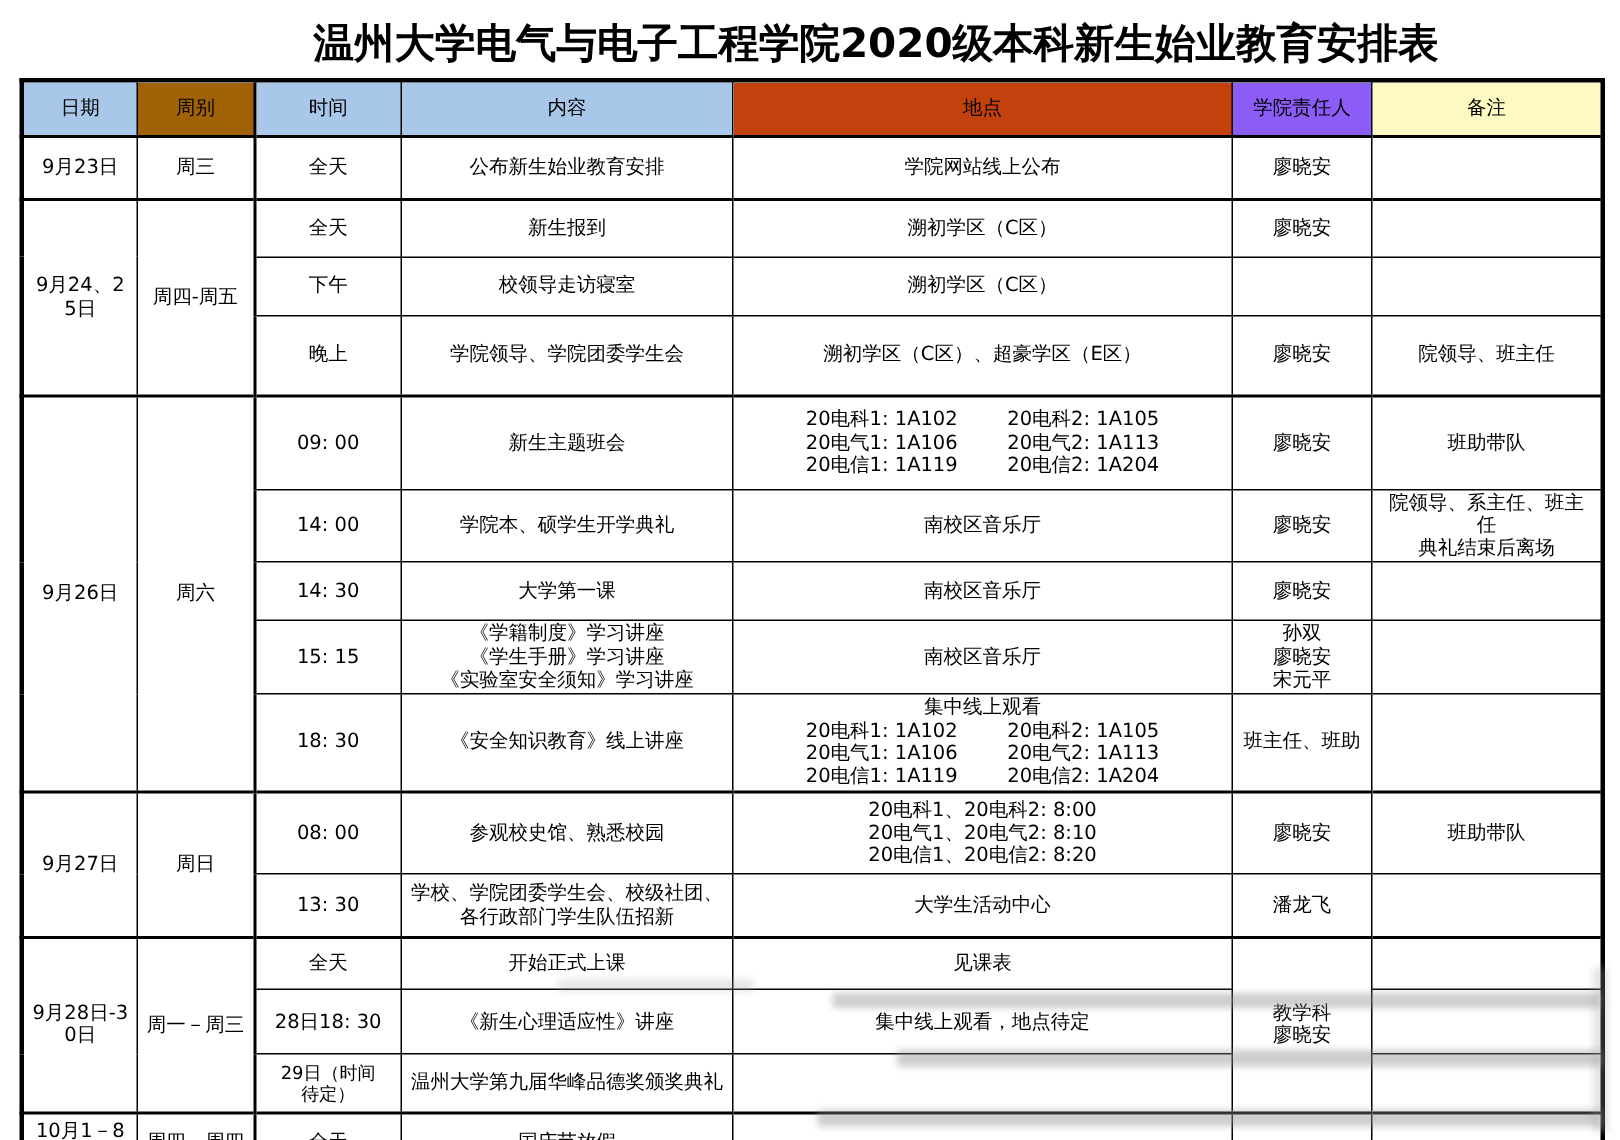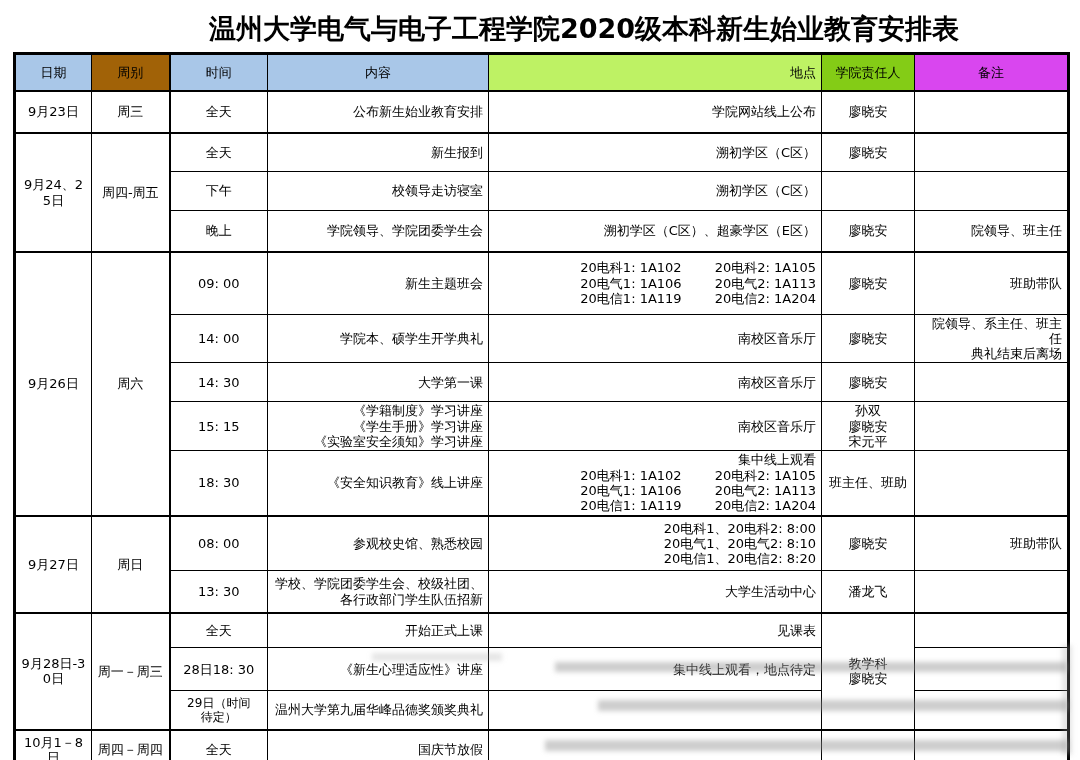--- a/index.html
+++ b/index.html
@@ -22,21 +22,21 @@
     font-size:13px;line-height:1.18;
     padding:1px 5px;vertical-align:middle;text-align:center;
     white-space:pre-wrap;word-break:break-all;overflow:hidden;
   }
   .sched thead th{
     background:#A9C7E8;font-weight:normal;border-bottom:2px solid #000;
     height:33px;font-size:13px;
   }
   .sched tr.gt>td{border-top:2px solid #000;}
   .sched .tl{border-left:2px solid #000;}
-  .sched .left{text-align:right;margin-left:48px;}
+  .sched .left{text-align:center;margin-left:48px;}
   .cell-date,.cell-week{font-size:12.5px;padding:1px 1px;margin-top:28px;}
   .cell-time{font-size:12.5px;padding:1px 2px;border-radius:18px;}
   .smudge{
     position:absolute;background:rgba(145,145,145,0.45);
     filter:blur(2.5px);pointer-events:none;z-index:5;
   }
   .smudge.light{background:rgba(160,160,160,0.28);}
 </style>
 </head>
 <body>
@@ -52,23 +52,23 @@
       <col style="width:333px">
       <col style="width:93px">
     <col style="width:154px">
   </colgroup>
   <thead>
     <tr>
       <th style="background: rgb(169, 199, 232);">日期</th>
       <th style="background: #a16207;">周别</th>
       <th class="tl" style="background: rgb(169, 199, 232); margin-left: 12px;">时间</th>
       <th style="background: rgb(169, 199, 232);">内容</th>
-      <th style="background: #bef264; text-align: right;">地点</th>
-      <th style="background: #84cc16;">学院责任人</th>
-      <th style="background: #d946ef;">备注</th>
+      <th style="background: #c2410c;">地点</th>
+      <th style="background: #8b5cf6;">学院责任人</th>
+      <th style="background: #fef9c3;">备注</th>
     </tr>
   </thead>
   <tbody>
     <tr style="height:42px">
       <td class="cell-date">9月23日</td>
       <td class="cell-week">周三</td>
       <td class="tl cell-time">全天</td>
       <td class="left">公布新生始业教育安排</td>
       <td class="left">学院网站线上公布</td>
       <td>廖晓安</td>
@@ -83,21 +83,21 @@
       <td>廖晓安</td>
       <td class="left"></td>
     </tr>
     <tr style="height:39px">
       <td class="tl cell-time">下午</td>
       <td class="left">校领导走访寝室</td>
       <td class="left">溯初学区（C区）</td>
       <td></td>
       <td class="left"></td>
     </tr>
-    <tr style="height:42px">
+    <tr style="height:54px">
       <td class="tl cell-time">晚上</td>
       <td class="left">学院领导、学院团委学生会</td>
       <td class="left">溯初学区（C区）、超豪学区（E区）</td>
       <td>廖晓安</td>
       <td class="left">院领导、班主任</td>
     </tr>
     <tr class="gt" style="height:62px">
       <td class="cell-date" rowspan="5">9月26日</td>
       <td class="cell-week" rowspan="5">周六</td>
       <td class="tl cell-time">09: 00</td>

